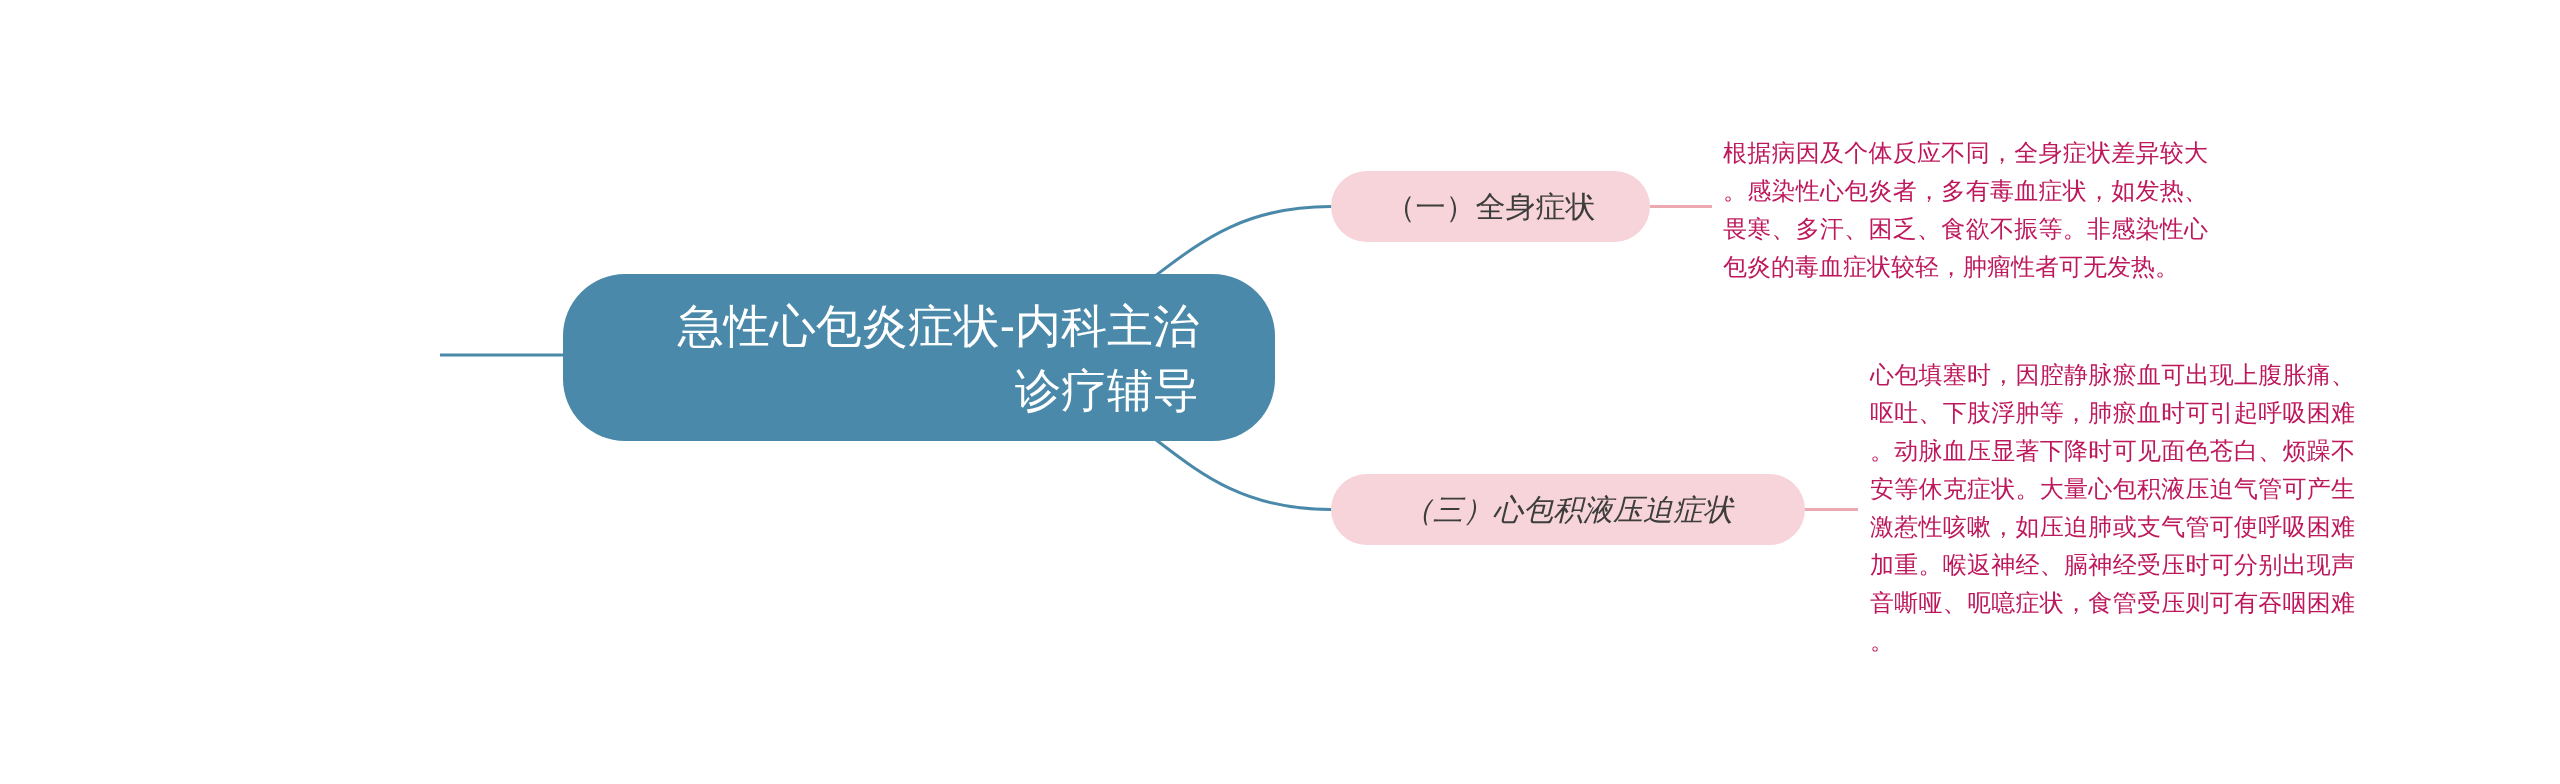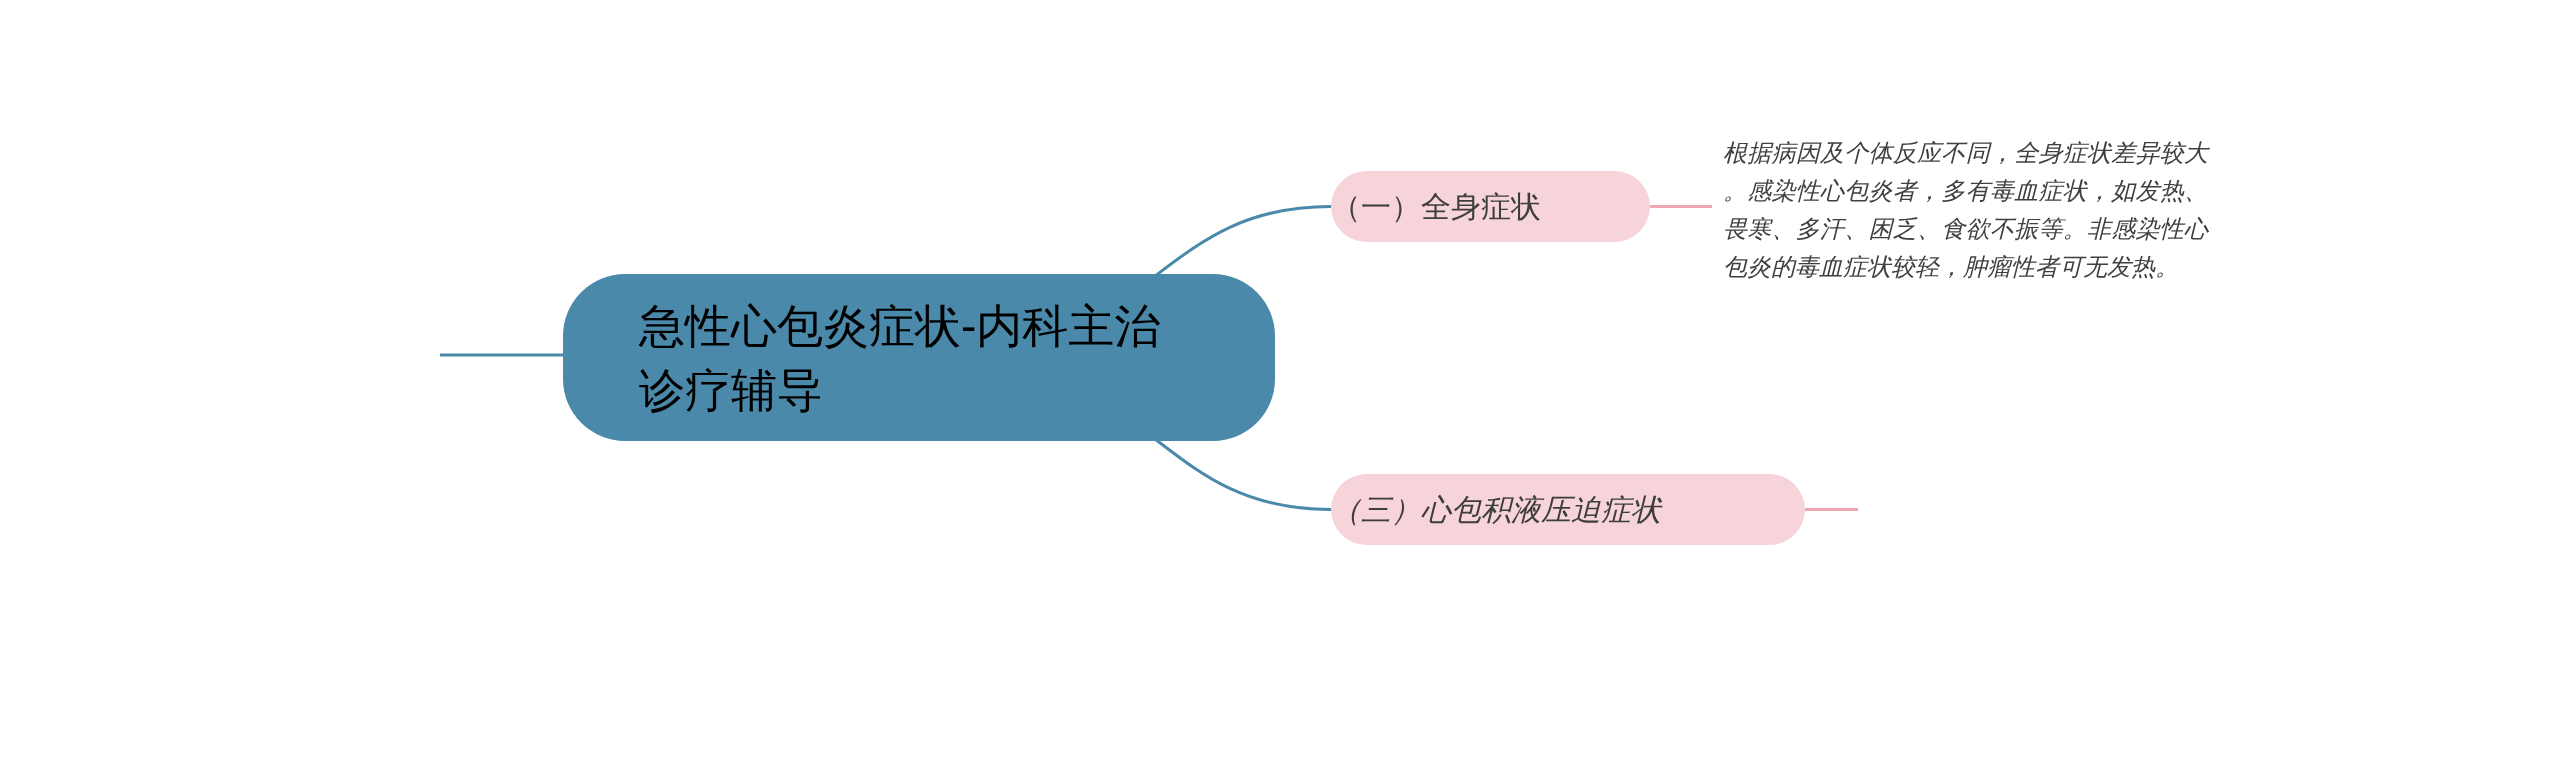--- a/index.html
+++ b/index.html
@@ -24,57 +24,56 @@
   .root-node {
     position: absolute;
     left: 563px;
     top: 274px;
     width: 712px;
     height: 167px;
     box-sizing: border-box;
     padding: 0 76px;
     background: #4A89A9;
     border-radius: 62px;
-    color: #000000;
+    color: #ffffff;
     font-size: 46px;
     line-height: 64px;
     display: flex;
     align-items: center;
     justify-content: center;
-    text-align: left;
+    text-align: right;
     z-index: 2;
   }
   .branch-node {
     position: absolute;
     height: 71px;
     line-height: 71px;
     box-sizing: border-box;
     background: #F6D4D9;
     border-radius: 36px;
     color: #3D3D3D;
     font-size: 30px;
-    text-align: left;
+    text-align: center;
     white-space: nowrap;
     z-index: 2;
   }
   .node-left { left: 122px; top: 319px; width: 368px; }
   .node-r1   { left: 1331px; top: 171px; width: 319px; }
   .node-r3   { left: 1331px; top: 474px; width: 474px; font-style: italic; }
   .note {
     position: absolute;
     width: 485px;
-    color: #404040;
+    color: #be185d;
     font-size: 24px;
     line-height: 38px;
     text-align: justify;
     word-break: break-all;
     line-break: anywhere;
     overflow-wrap: anywhere;
     z-index: 1;
-    font-style: italic;
   }
   .note-1 { left: 1723px; top: 134px; }
   .note-3 { left: 1870px; top: 356px; }
 </style>
 </head>
 <body>
 
 <div class="canvas">
 
   <svg class="links" width="2560" height="784" viewBox="0 0 2560 784">
@@ -87,14 +86,15 @@
 
   <div class="root-node">急性心包炎症状-内科主治诊疗辅导</div>
 
 
   <div class="branch-node node-r1">（一）全身症状</div>
 
   <div class="branch-node node-r3">（三）心包积液压迫症状</div>
 
   <div class="note note-1">根据病因及个体反应不同，全身症状差异较大。感染性心包炎者，多有毒血症状，如发热、畏寒、多汗、困乏、食欲不振等。非感染性心包炎的毒血症状较轻，肿瘤性者可无发热。</div>
 
+  <div class="note note-3">心包填塞时，因腔静脉瘀血可出现上腹胀痛、呕吐、下肢浮肿等，肺瘀血时可引起呼吸困难。动脉血压显著下降时可见面色苍白、烦躁不安等休克症状。大量心包积液压迫气管可产生激惹性咳嗽，如压迫肺或支气管可使呼吸困难加重。喉返神经、膈神经受压时可分别出现声音嘶哑、呃噫症状，食管受压则可有吞咽困难。</div>
 
 </div>
 
 </body></html>

